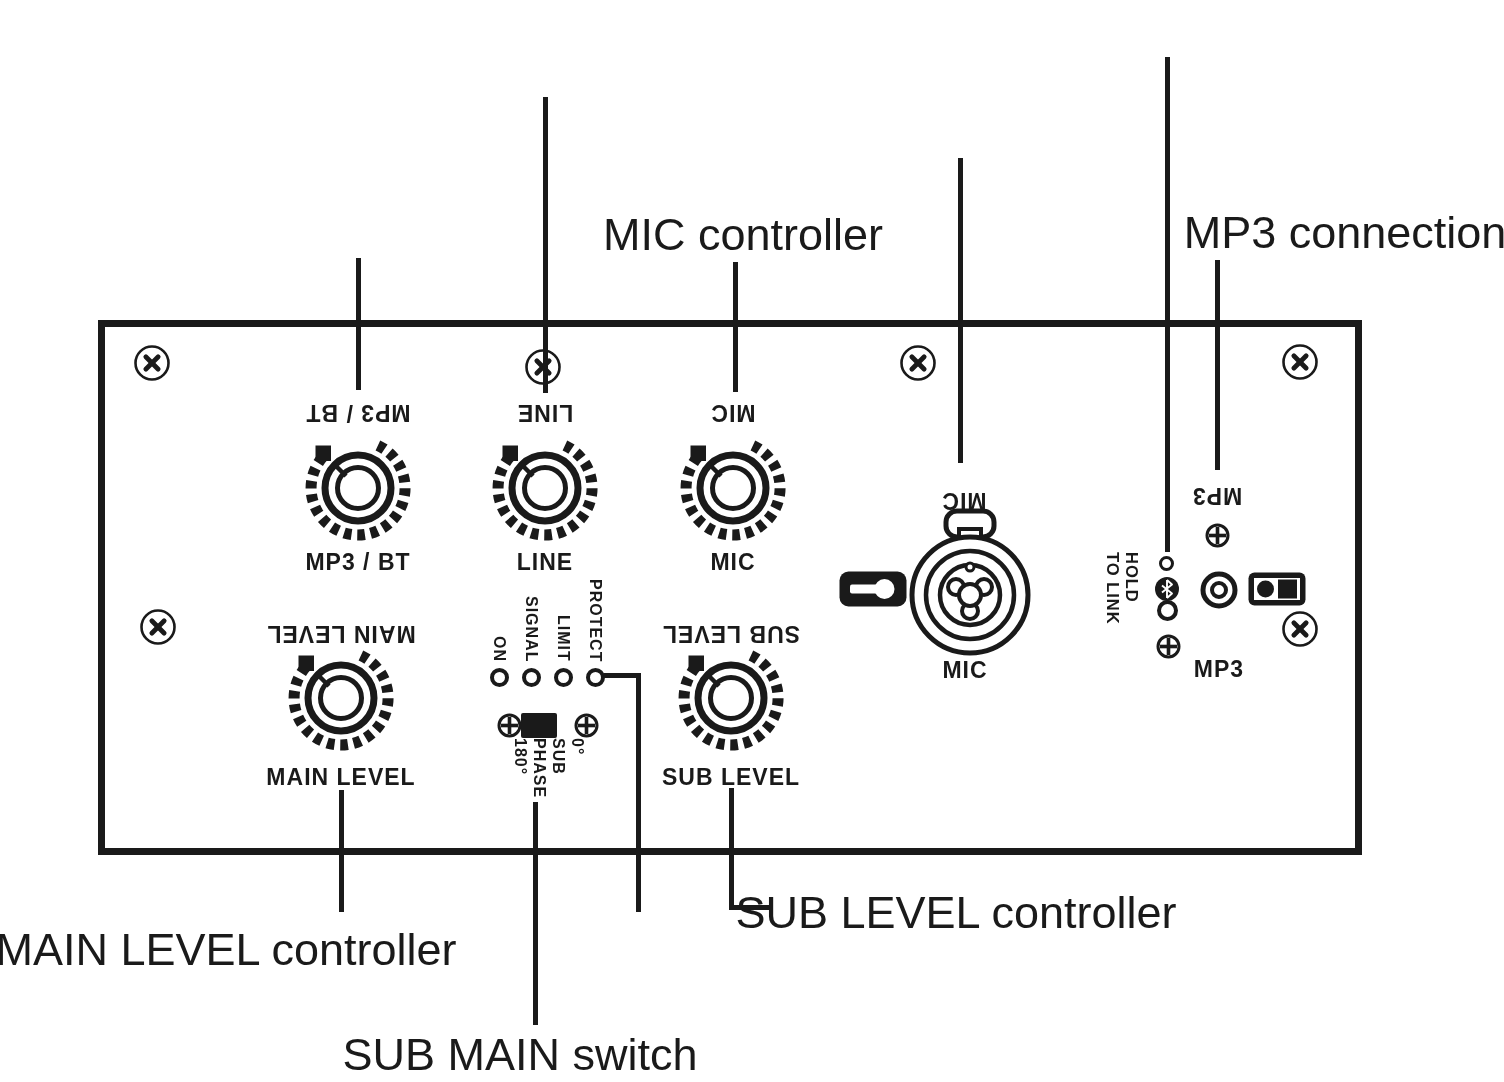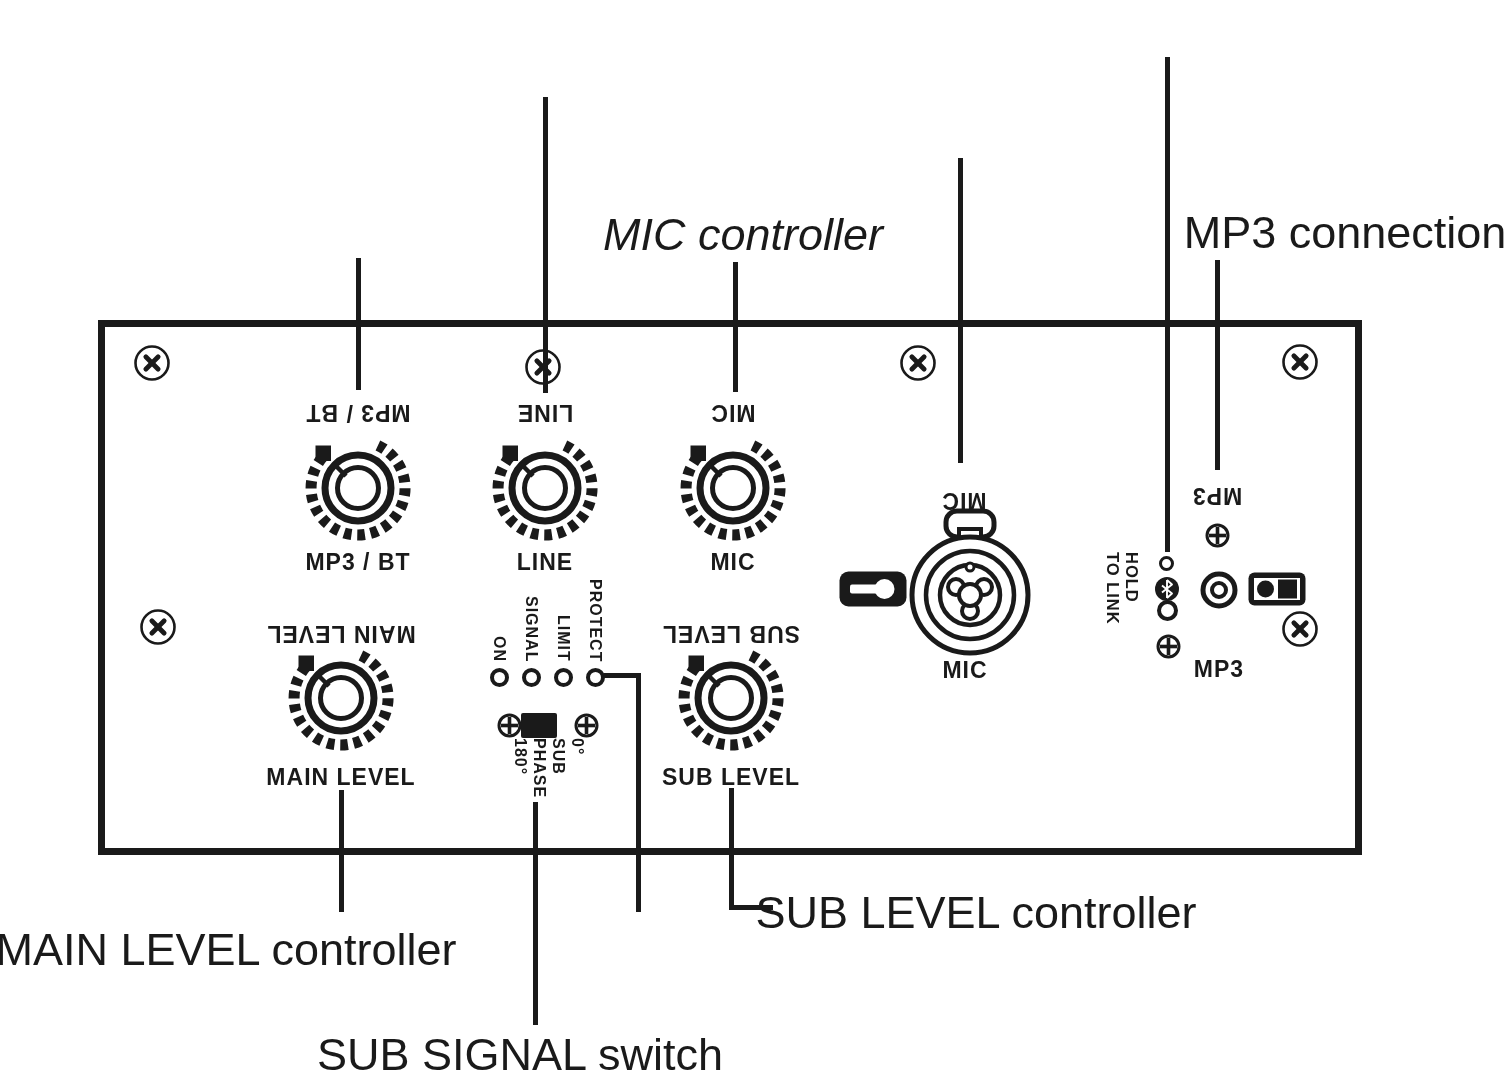--- a/index.html
+++ b/index.html
@@ -29,25 +29,25 @@
   .switch-rect{position:absolute;left:521px;top:713px;width:36px;height:25px;
                background:#1a1a1a;border-radius:2px;}
   .phase-block{position:absolute;left:548px;top:738px;transform:translateX(-50%);}
   .holdlink{position:absolute;left:1122px;top:552px;transform:translateX(-50%);}
 </style>
 </head>
 <body>
 
 <div class="stage">
 
-  <div class="co" style="left:743px;top:210px;font-style:italic;">MIC controller</div>
+  <div class="co" style="left:743px;top:210px;">MIC controller</div>
   <div class="co" style="left:1345px;top:208px;">MP3 connection</div>
   <div class="co" style="left:226px;top:925px;">MAIN LEVEL controller</div>
-  <div class="co" style="left:520px;top:1030px;">SUB SIGNAL switch</div>
-  <div class="co" style="left:976px;top:888px;">SUB LEVEL controller</div>
+  <div class="co" style="left:520px;top:1030px;">SUB MAIN switch</div>
+  <div class="co" style="left:956px;top:888px;">SUB LEVEL controller</div>
 
   <div class="panel"></div>
 
   <span class="abs screw-x" style="left:133px;top:344px;">
   <svg width="38" height="38" viewBox="0 0 38 38">
     <circle cx="19" cy="19" r="16.5" fill="#ffffff" stroke="#1a1a1a" stroke-width="2.6"></circle>
     <g transform="rotate(45 19 19)">
           <rect x="8" y="16.6" width="22" height="4.8" rx="2.2" fill="#1a1a1a"></rect>
         </g>
     <g transform="rotate(-45 19 19)">

